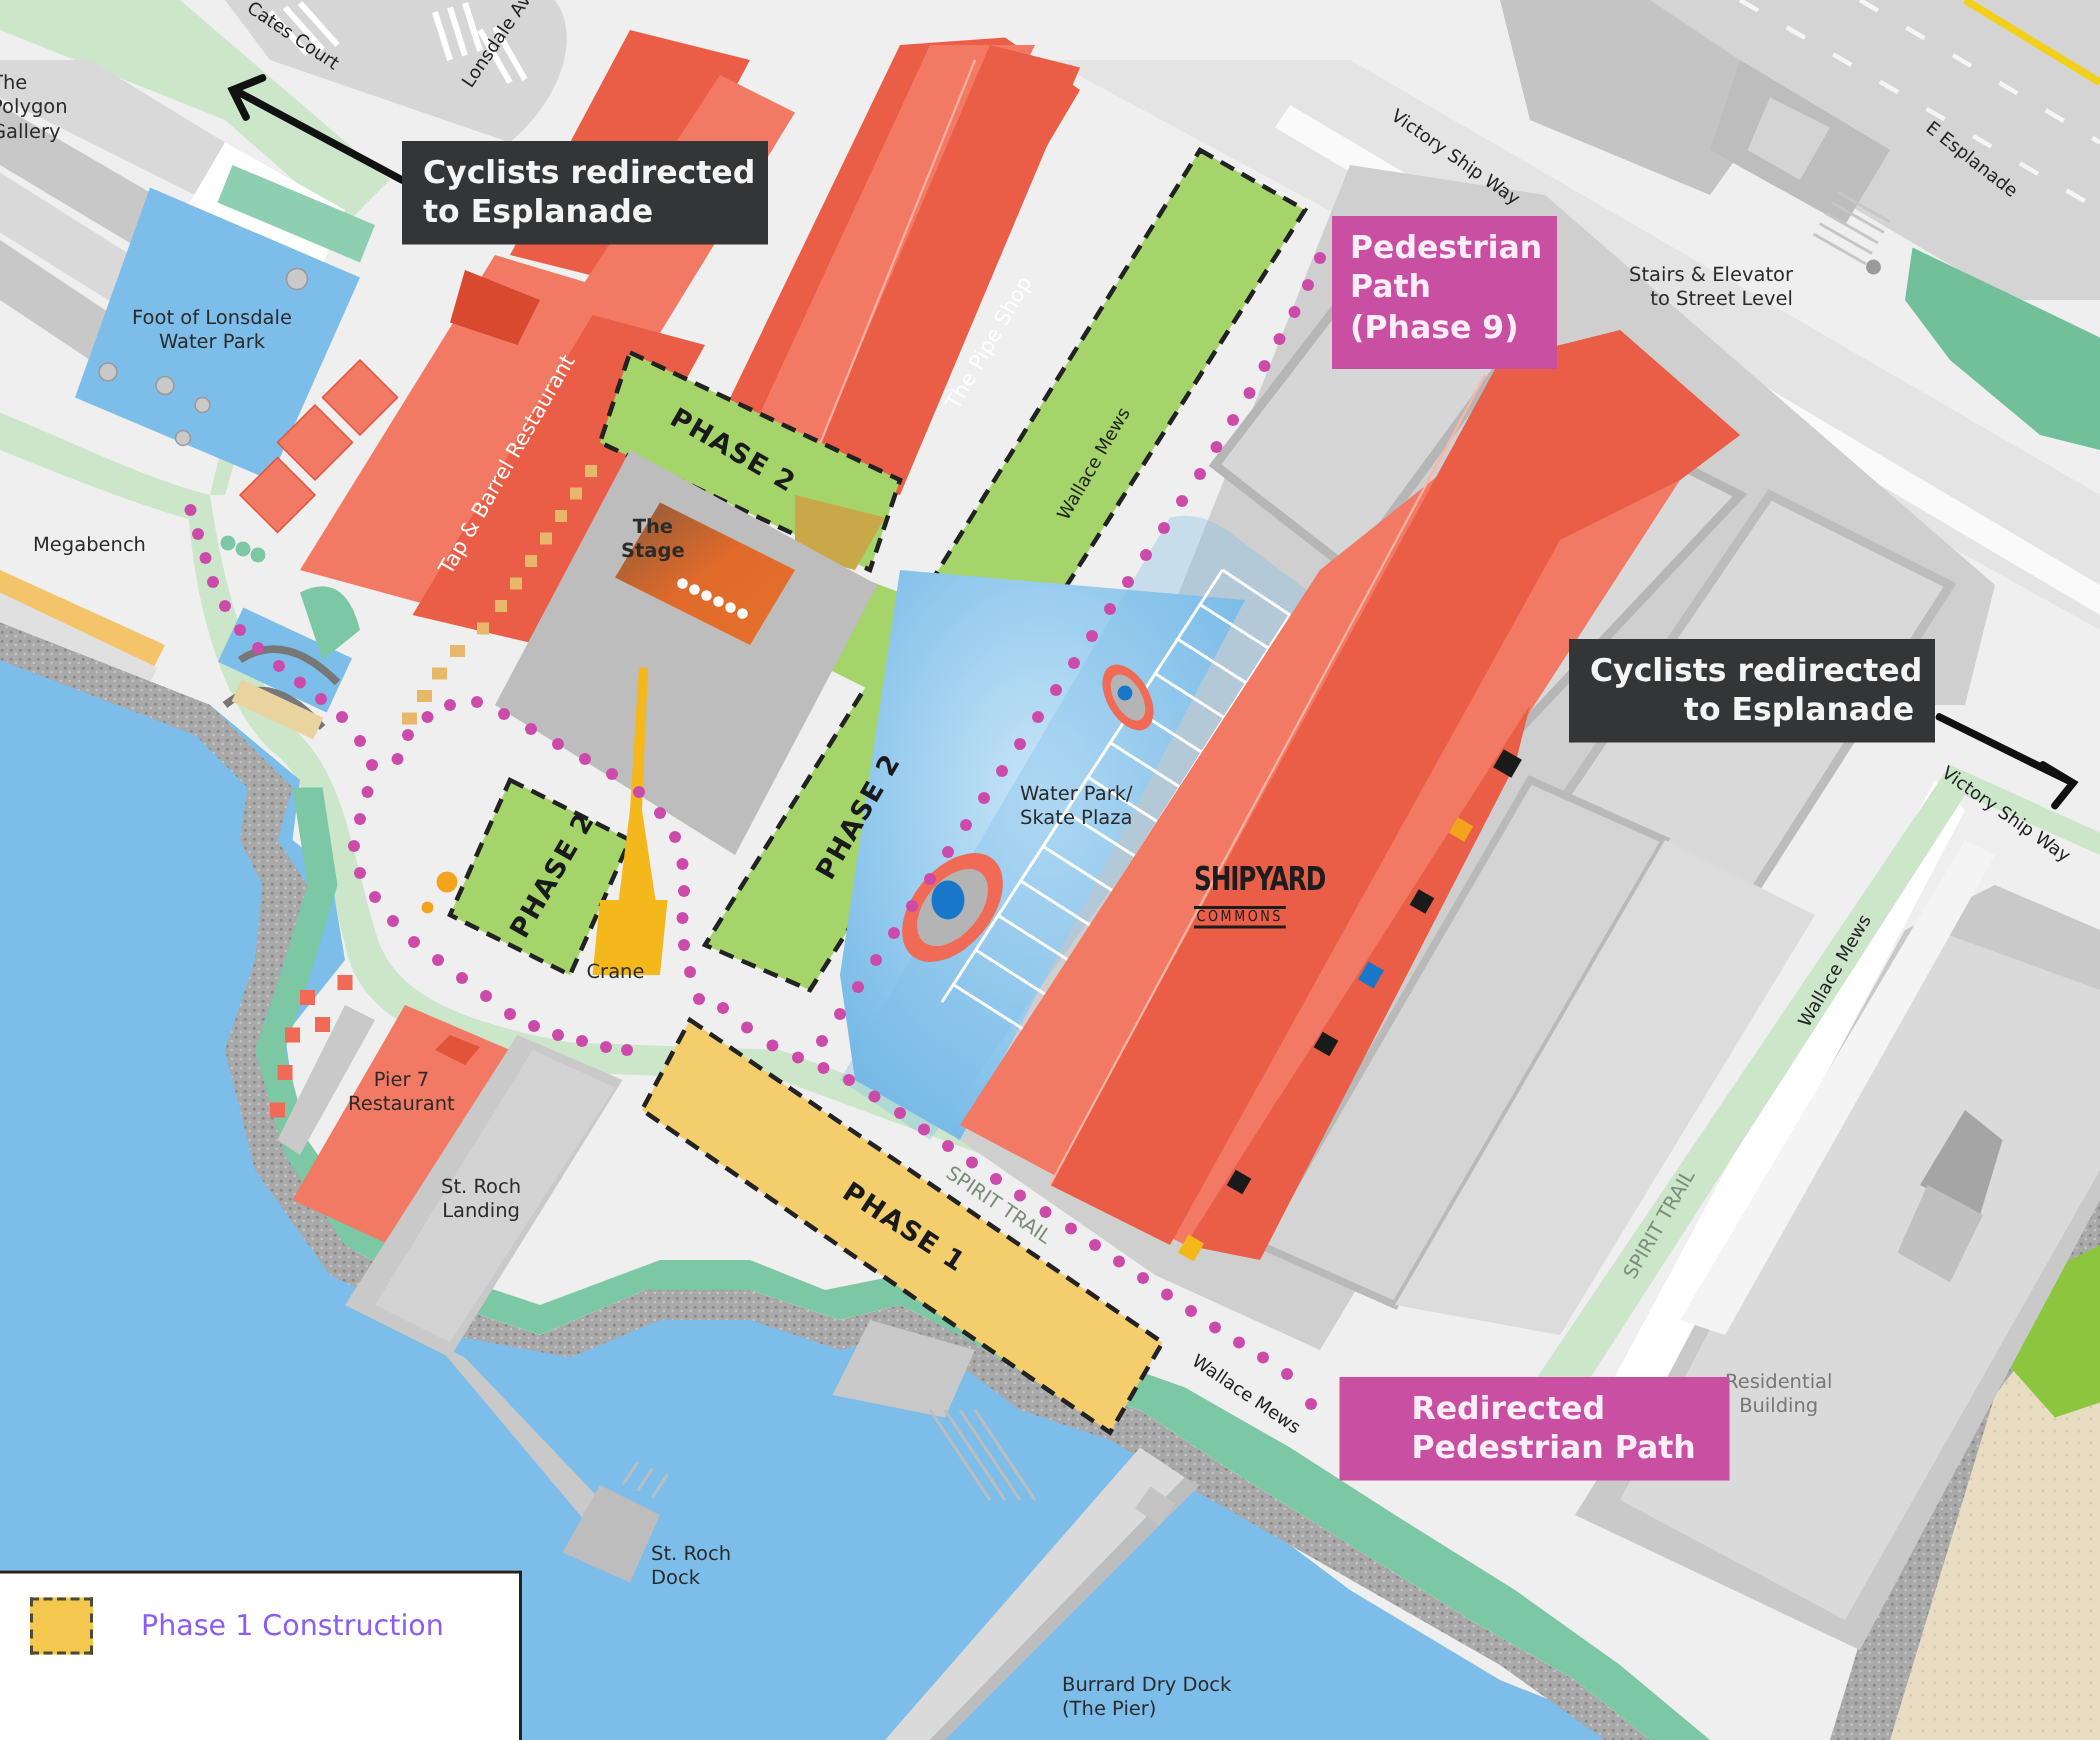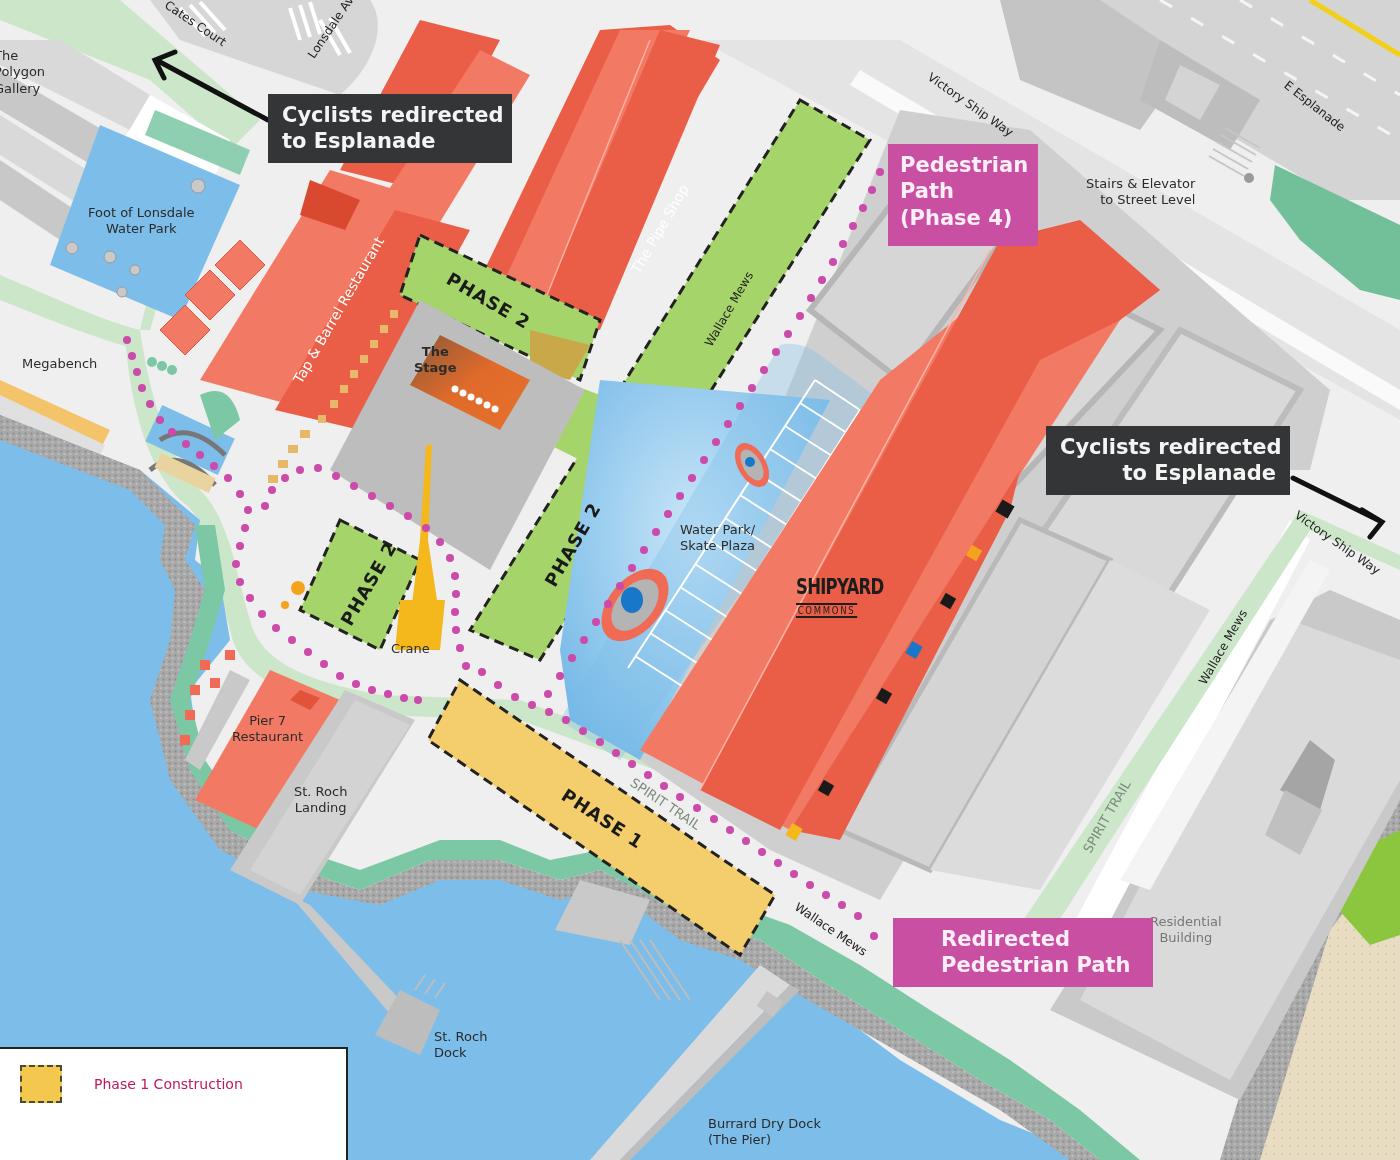--- a/index.html
+++ b/index.html
@@ -9,21 +9,21 @@
   .lbl { position:absolute; color:#2b2b2b; font-family:"DejaVu Sans", sans-serif; font-size:13px; line-height:1.25; white-space:nowrap; }
   .lbl.center { text-align:center; }
   .lbl.light { color:#777; }
   .rot { position:absolute; font-family:"DejaVu Sans", sans-serif; font-size:12px; white-space:nowrap; color:#222; transform-origin:left top; }
   .phase { position:absolute; font-family:"DejaVu Sans", sans-serif; font-weight:bold; font-size:18px; color:#1a1a1a; white-space:nowrap; transform-origin:center center; letter-spacing:1px; }
   .callout-dark { position:absolute; background:#333536; color:#f4f4f4; font-family:"DejaVu Sans", sans-serif; font-weight:bold; font-size:21px; line-height:1.25; padding:8px 14px; }
   .callout-pink { position:absolute; background:#c94fa3; color:#fbeef7; font-family:"DejaVu Sans", sans-serif; font-weight:bold; font-size:21px; line-height:1.25; padding:8px 12px; }
   .legend { position:absolute; left:-2px; top:1047px; width:350px; height:120px; background:#fff; border:2px solid #222; box-sizing:border-box; }
   .legend-row { position:absolute; left:20px; display:flex; align-items:center; }
   .swatch { width:42px; height:38px; border:2px dashed #4b4b36; box-sizing:border-box; margin-right:32px; }
-  .legend-text { font-family:"DejaVu Sans", sans-serif; font-size:14px; color:#be185d; }
+  .legend-text { font-family:"DejaVu Sans", sans-serif; font-size:19px; color:#8b5cf6; }
   .shipyard { position:absolute; left:796px; top:574px; font-family:"DejaVu Sans", sans-serif; color:#1d1d1d; }
   .shipyard .t1 { font-weight:bold; font-size:22px; letter-spacing:-1px; transform:scaleX(0.75); transform-origin:left; display:block; }
   .shipyard .t2 { font-size:10px; letter-spacing:2px; border-top:2px solid #1d1d1d; border-bottom:2px solid #1d1d1d; display:inline-block; padding:0 2px; margin-left:0; transform:scaleX(0.85); transform-origin:left; }
 </style>
 </head>
 <body>
 
 <div id="map">
 
 <svg id="base" width="1400" height="1160" viewBox="0 0 1400 1160">
@@ -451,21 +451,21 @@
 <div class="phase" style="left:526px;top:534px;transform:rotate(-60deg);">PHASE 2</div>
 <div class="phase" style="left:322px;top:573px;transform:rotate(-60deg);">PHASE 2</div>
 <div class="phase" style="left:556px;top:808px;transform:rotate(33deg);">PHASE 1</div>
 
 <div class="callout-dark" style="left:268px;top:94px;width:216px;white-space:pre;">Cyclists redirected
 to Esplanade</div>
 <div class="callout-dark" style="left:1046px;top:426px;width:216px;white-space:pre;text-align:right;">Cyclists redirected
 to Esplanade</div>
 <div class="callout-pink" style="left:888px;top:144px;width:126px;height:86px;white-space:pre;">Pedestrian
 Path
-(Phase 4)</div>
+(Phase 9)</div>
 <div class="callout-pink" style="left:893px;top:918px;width:200px;white-space:pre;padding-left:48px;">Redirected
 Pedestrian Path</div>
 
 <div class="legend">
   <div class="legend-row" style="top:16px;">
     <div class="swatch" style="background:#f4c74f;"></div>
     <span class="legend-text">Phase 1 Construction</span>
   </div>
 </div>
 

